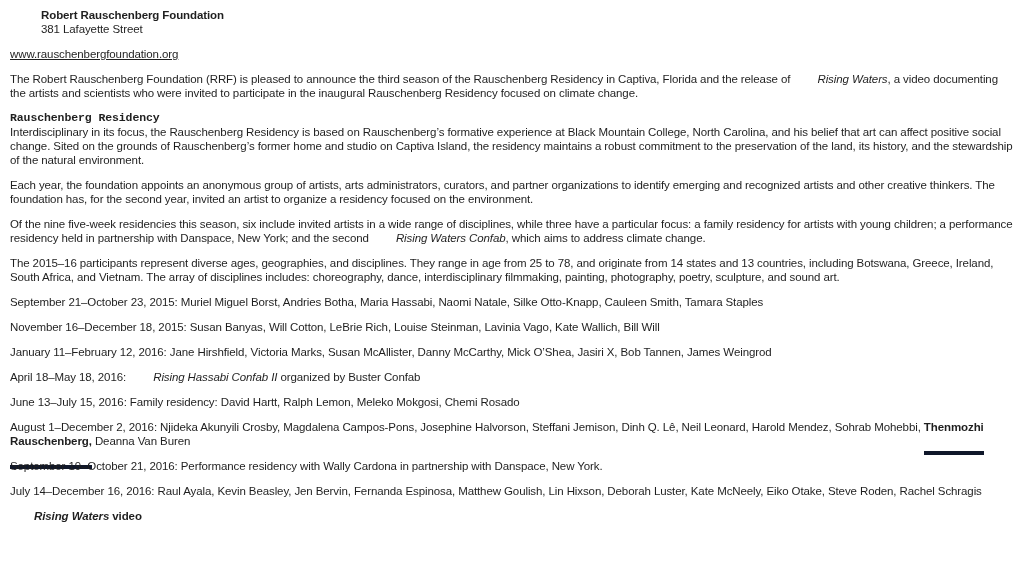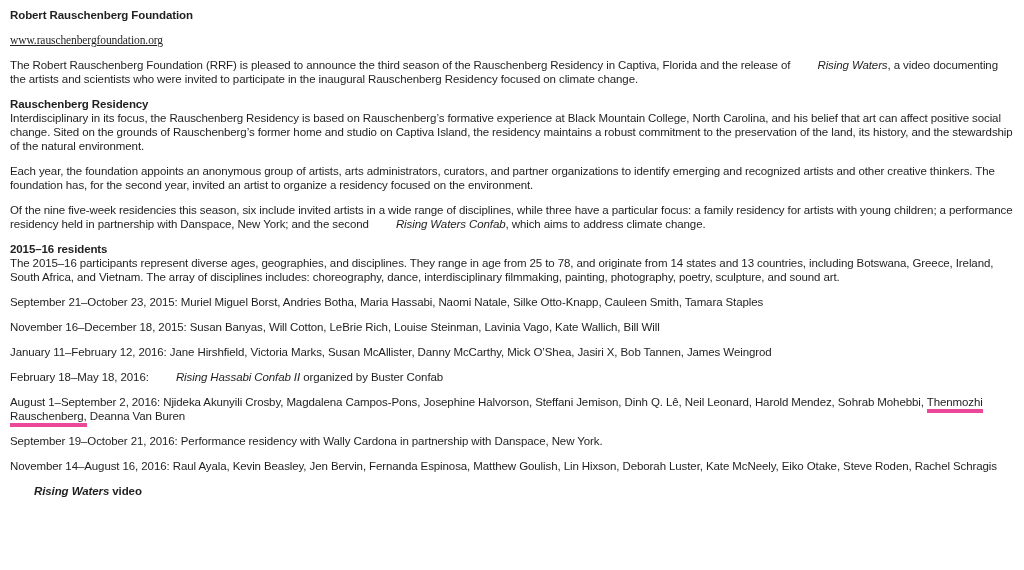--- a/index.html
+++ b/index.html
@@ -7,62 +7,63 @@
   body {
     background: #ffffff;
     color: #1f1f1f;
     font-family: "Liberation Sans", "DejaVu Sans", sans-serif;
     font-size: 11.5px;
     line-height: 14px;
     padding: 8px 10px 0 10px;
     letter-spacing: -0.1px;
   }
   .block { margin-bottom: 11px; }
-  .block.attached { margin-bottom: 0; }
+  .block.attached { margin-bottom: 0; font-family: Liberation Mono, monospace; }
   .heading { font-weight: bold; }
   .italic { font-style: italic; padding-left: 24px; }
   .u-thick {
-    border-bottom: 4px solid #ec4899;
-    padding-bottom: 1px;
+    border-bottom: 4px solid #0f172a;
+    padding-bottom: 18px;
+    font-weight: bold;
   }
   .header-line { display: block; }
   .org-name { font-weight: bold; }
   .website-link {
     color: #1f1f1f;
     text-decoration: underline;
     cursor: pointer;
-    font-family: Liberation Serif, serif;
   }
   .website-block { margin-bottom: 11px; }
-  .header-block { margin-bottom: 11px; }
+  .header-block { margin-bottom: 11px; margin-left: 31px; }
 </style>
 </head>
 <body>
 
 <div>
 
   <div class="block header-block">
     <span class="header-line org-name">Robert Rauschenberg Foundation</span>
+    <span class="header-line">381 Lafayette Street</span>
   </div>
 
   <div class="block website-block">
     <span class="website-link">www.rauschenbergfoundation.org</span>
   </div>
 
   <div>
       <div class="block paragraph"><span>The Robert Rauschenberg Foundation (RRF) is pleased to announce the third season of the Rauschenberg Residency in Captiva, Florida and the release of </span><span class="italic">Rising Waters</span><span>, a video documenting the artists and scientists who were invited to participate in the inaugural Rauschenberg Residency focused on climate change.</span></div>
       <div class="block heading attached"><span>Rauschenberg Residency</span></div>
       <div class="block paragraph"><span>Interdisciplinary in its focus, the Rauschenberg Residency is based on Rauschenberg’s formative experience at Black Mountain College, North Carolina, and his belief that art can affect positive social change. Sited on the grounds of Rauschenberg’s former home and studio on Captiva Island, the residency maintains a robust commitment to the preservation of the land, its history, and the stewardship of the natural environment.</span></div>
       <div class="block paragraph"><span>Each year, the foundation appoints an anonymous group of artists, arts administrators, curators, and partner organizations to identify emerging and recognized artists and other creative thinkers. The foundation has, for the second year, invited an artist to organize a residency focused on the environment.</span></div>
       <div class="block paragraph"><span>Of the nine five-week residencies this season, six include invited artists in a wide range of disciplines, while three have a particular focus: a family residency for artists with young children; a performance residency held in partnership with Danspace, New York; and the second </span><span class="italic">Rising Waters Confab</span><span>, which aims to address climate change.</span></div>
-      <div class="block heading attached"><span>2015–16 residents</span></div>
       <div class="block paragraph"><span>The 2015–16 participants represent diverse ages, geographies, and disciplines. They range in age from 25 to 78, and originate from 14 states and 13 countries, including Botswana, Greece, Ireland, South Africa, and Vietnam. The array of disciplines includes: choreography, dance, interdisciplinary filmmaking, painting, photography, poetry, sculpture, and sound art.</span></div>
       <div class="block entry"><span>September 21–October 23, 2015: Muriel Miguel Borst, Andries Botha, Maria Hassabi, Naomi Natale, Silke Otto-Knapp, Cauleen Smith, Tamara Staples</span></div>
       <div class="block entry"><span>November 16–December 18, 2015: Susan Banyas, Will Cotton, LeBrie Rich, Louise Steinman, Lavinia Vago, Kate Wallich, Bill Will</span></div>
       <div class="block entry"><span>January 11–February 12, 2016: Jane Hirshfield, Victoria Marks, Susan McAllister, Danny McCarthy, Mick O’Shea, Jasiri X, Bob Tannen, James Weingrod</span></div>
-      <div class="block entry"><span>February 18–May 18, 2016: </span><span class="italic">Rising Hassabi Confab II</span><span> organized by Buster Confab</span></div>
-      <div class="block entry"><span>August 1–September 2, 2016: Njideka Akunyili Crosby, Magdalena Campos-Pons, Josephine Halvorson, Steffani Jemison, Dinh Q. Lê, Neil Leonard, Harold Mendez, Sohrab Mohebbi, </span><span class="u-thick">Thenmozhi</span><br><span class="u-thick">Rauschenberg,</span><span> Deanna Van Buren</span></div>
+      <div class="block entry"><span>April 18–May 18, 2016: </span><span class="italic">Rising Hassabi Confab II</span><span> organized by Buster Confab</span></div>
+      <div class="block entry"><span>June 13–July 15, 2016: Family residency: David Hartt, Ralph Lemon, Meleko Mokgosi, Chemi Rosado</span></div>
+      <div class="block entry"><span>August 1–December 2, 2016: Njideka Akunyili Crosby, Magdalena Campos-Pons, Josephine Halvorson, Steffani Jemison, Dinh Q. Lê, Neil Leonard, Harold Mendez, Sohrab Mohebbi, </span><span class="u-thick">Thenmozhi</span><br><span class="u-thick">Rauschenberg,</span><span> Deanna Van Buren</span></div>
       <div class="block entry"><span>September 19–October 21, 2016: Performance residency with Wally Cardona in partnership with Danspace, New York.</span></div>
-      <div class="block entry"><span>November 14–August 16, 2016: Raul Ayala, Kevin Beasley, Jen Bervin, Fernanda Espinosa, Matthew Goulish, Lin Hixson, Deborah Luster, Kate McNeely, Eiko Otake, Steve Roden, Rachel Schragis</span></div>
+      <div class="block entry"><span>July 14–December 16, 2016: Raul Ayala, Kevin Beasley, Jen Bervin, Fernanda Espinosa, Matthew Goulish, Lin Hixson, Deborah Luster, Kate McNeely, Eiko Otake, Steve Roden, Rachel Schragis</span></div>
       <div class="block heading"><span class="italic">Rising Waters</span><span> video</span></div>
     </div>
 
 </div>
 
 </body></html>

